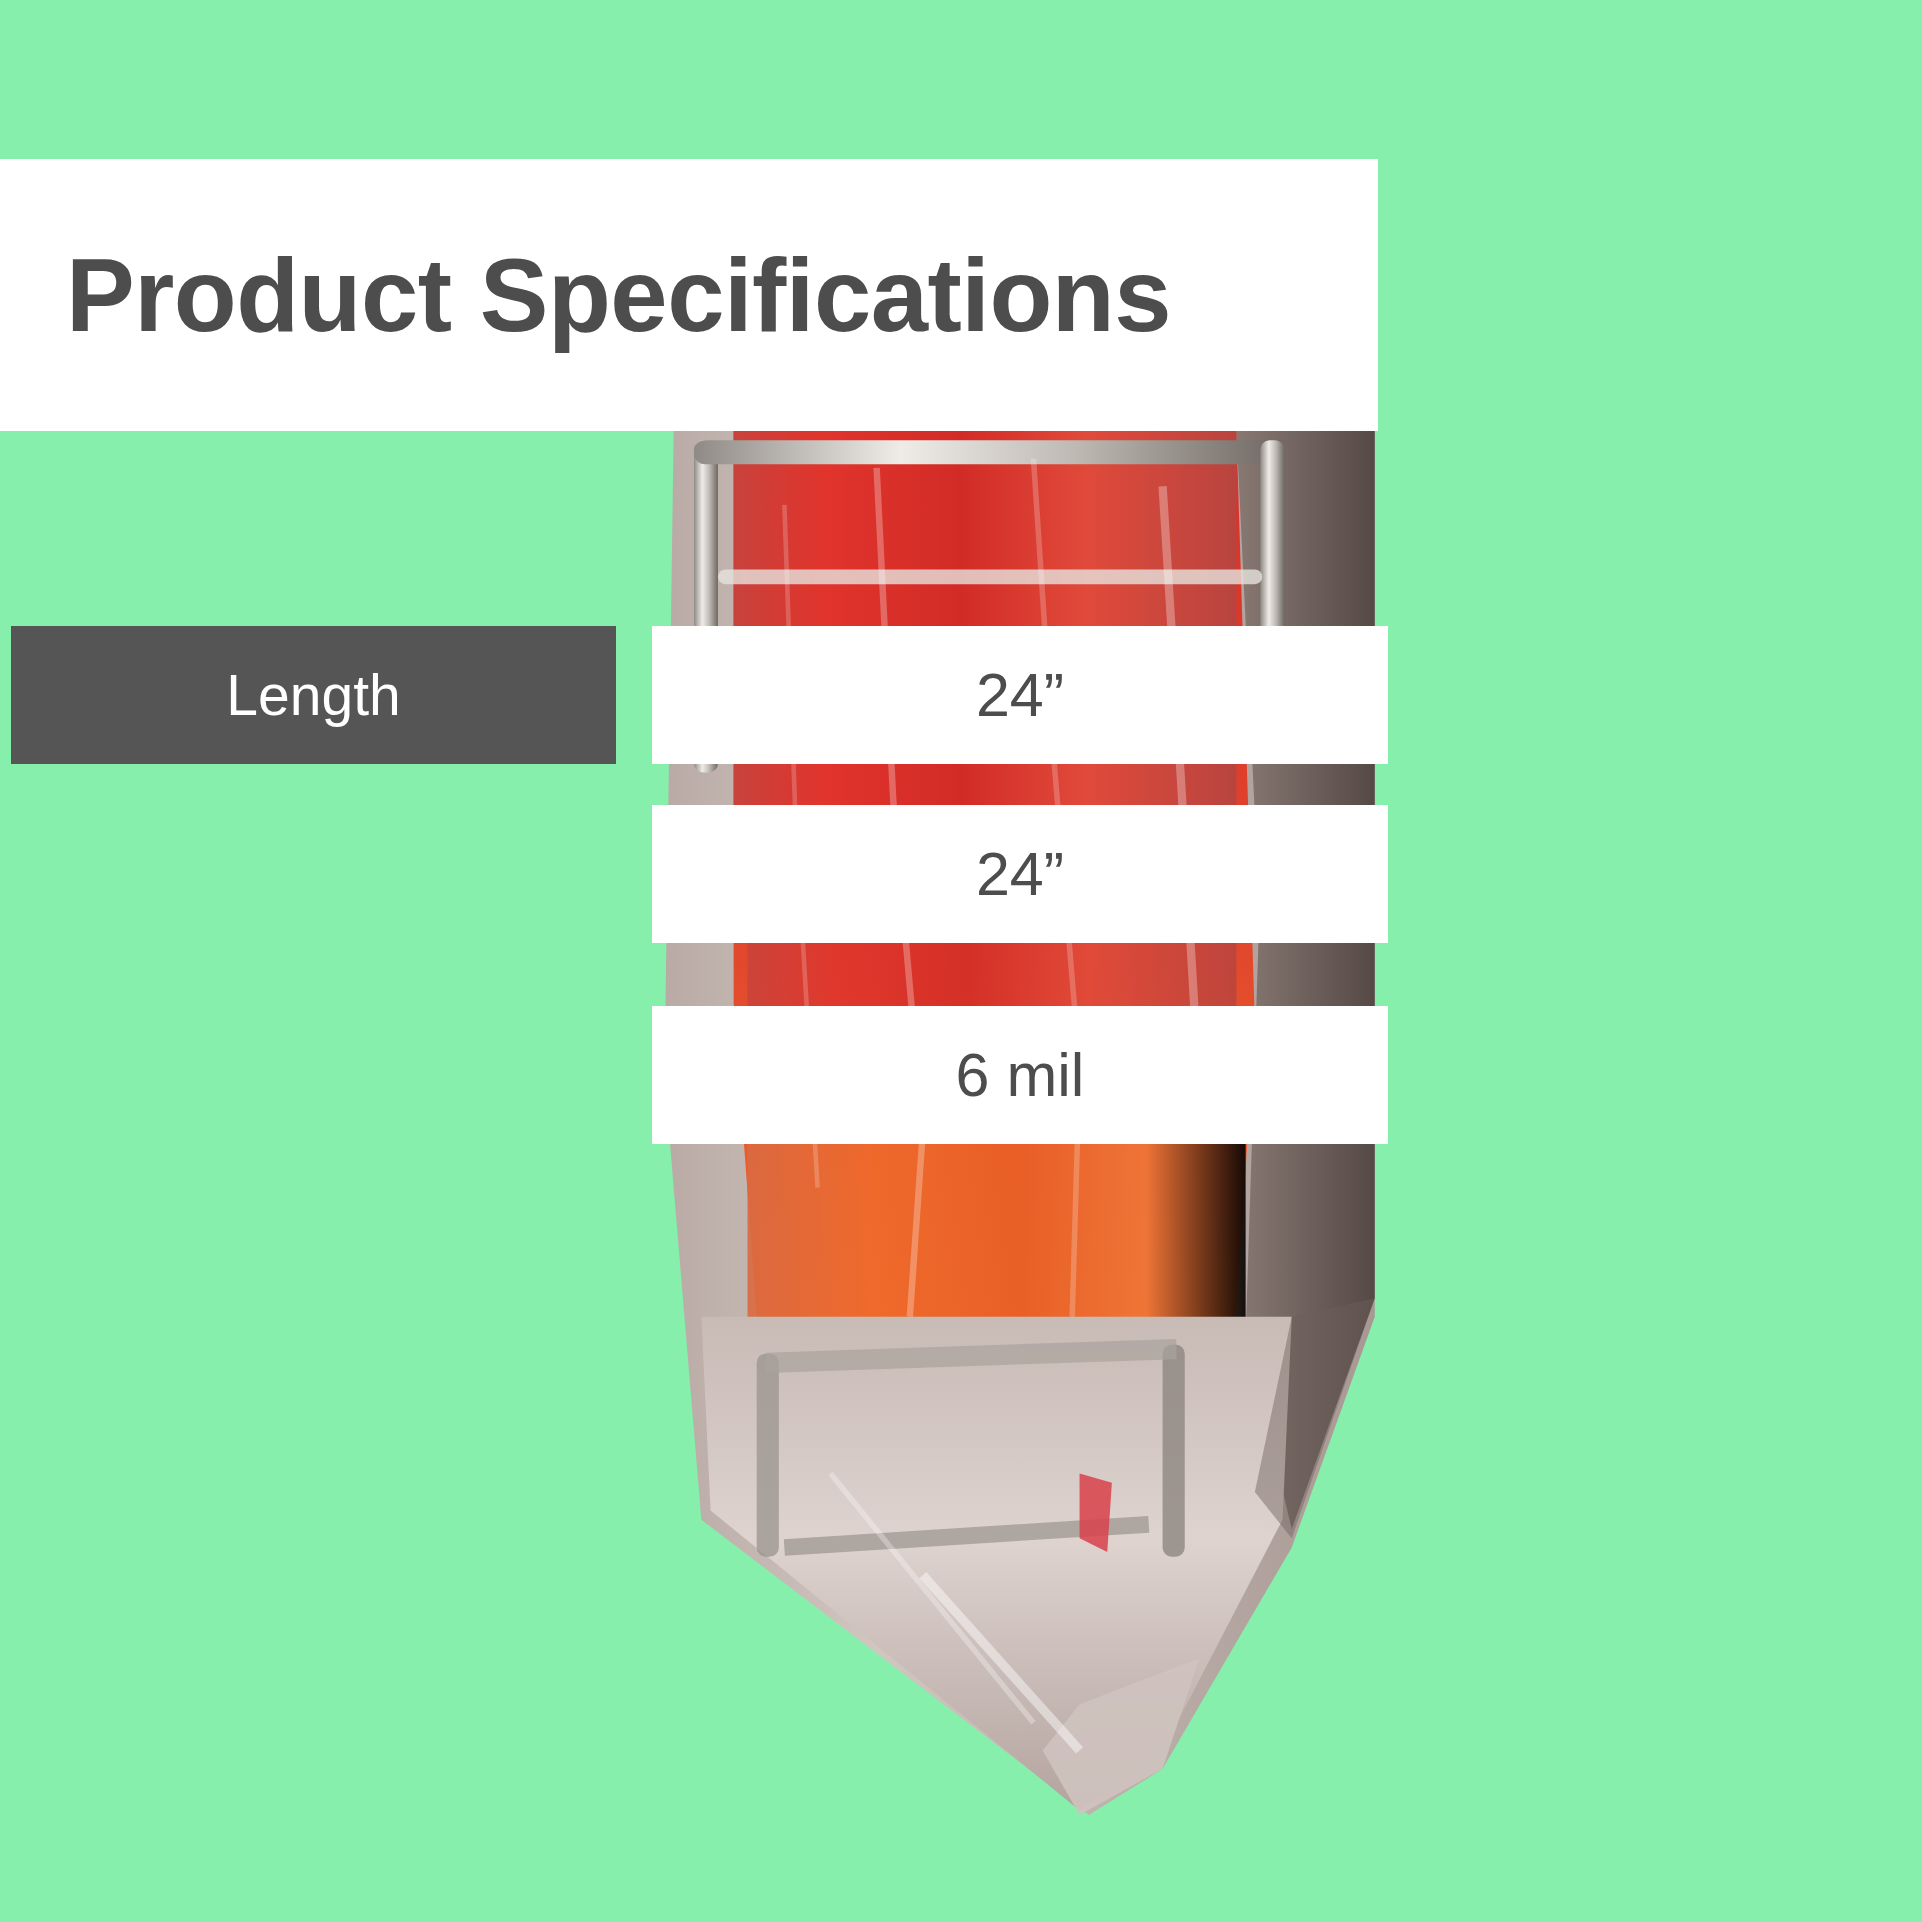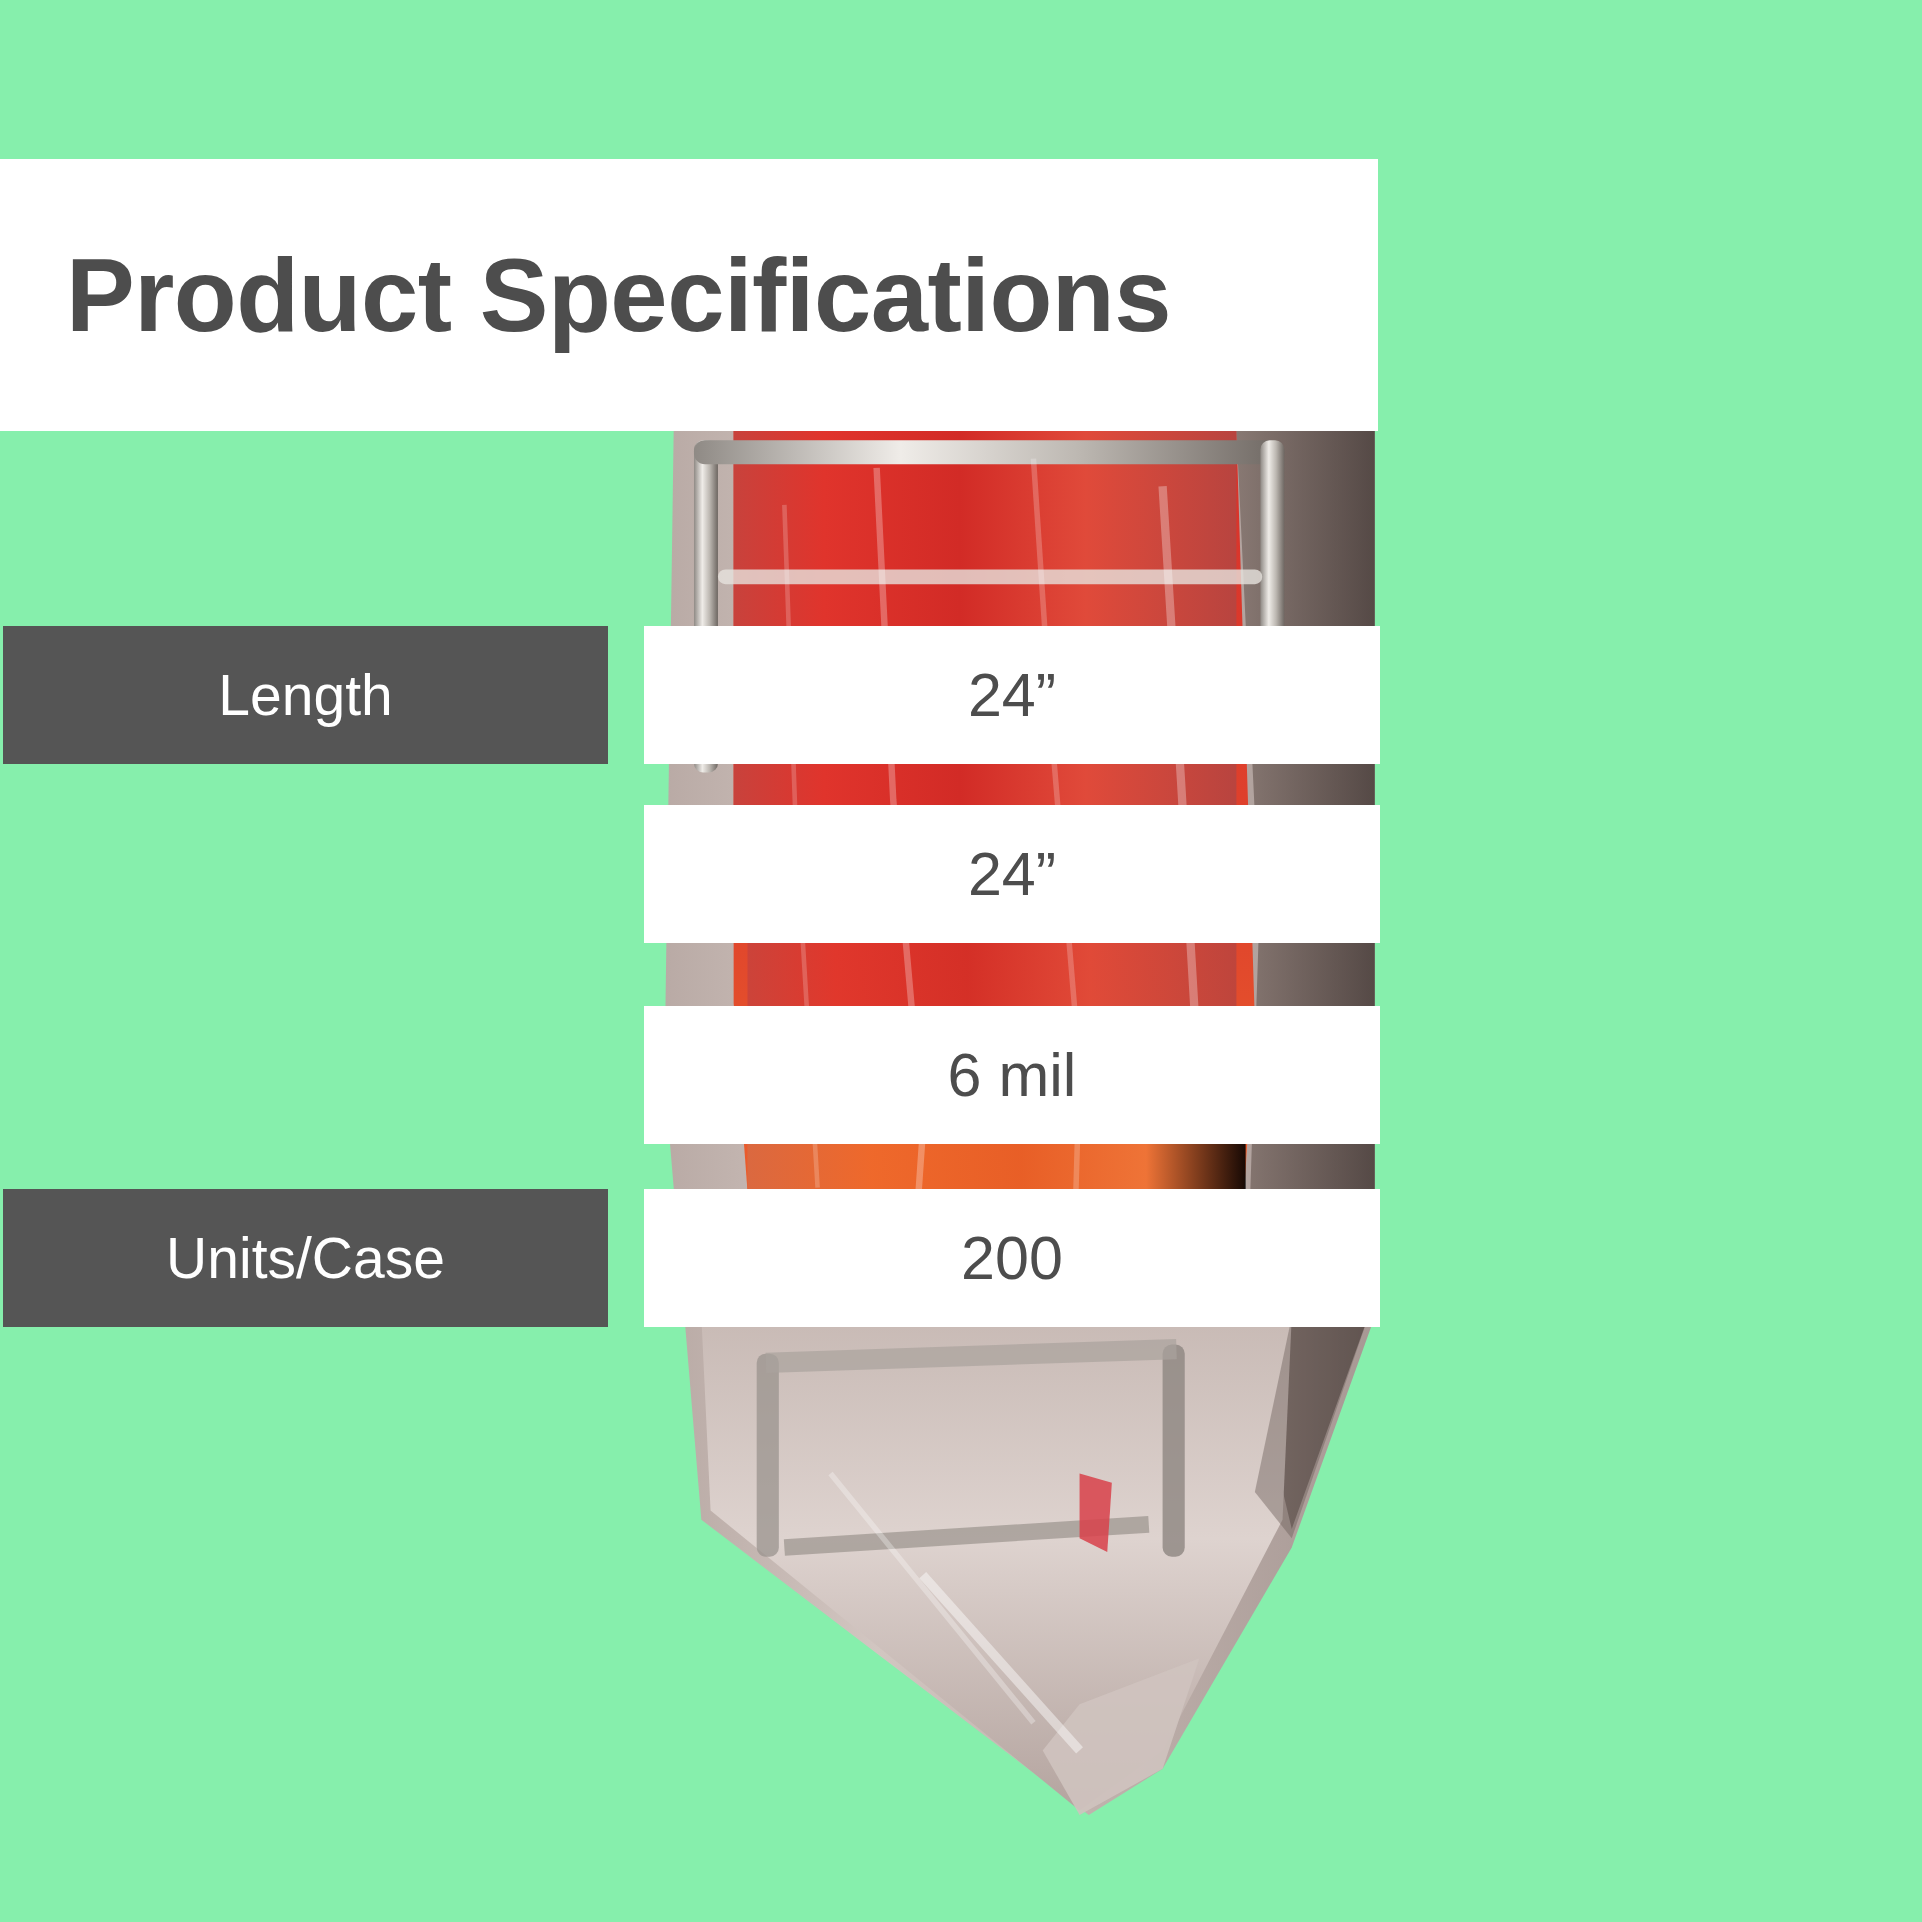--- a/index.html
+++ b/index.html
@@ -33,21 +33,21 @@
     padding-left:66px;
     font-size:103px;
     font-weight:bold;
     color:#4D4D4D;
     letter-spacing:-0.5px;
     line-height:1;
     white-space:nowrap;
   }
 
   
-  .spec-row{position:absolute;left:3px;width:1378px;height:176px;}
+  .spec-row{position:absolute;left:11px;width:1378px;height:176px;}
   .spec-label{
     position:absolute;left:0;top:0;
     width:605px;height:138px;
     background:#555555;
     display:flex;align-items:center;justify-content:center;
     color:#FFFFFF;
     font-size:57px;
     line-height:1;
   }
   .spec-value{
@@ -162,19 +162,15 @@
   </div>
 
   <div class="spec-row r1">
     <div class="spec-value">24”</div>
   </div>
 
   <div class="spec-row r2">
     <div class="spec-value">6 mil</div>
   </div>
 
-  <div class="spec-row r3">
-    <div class="spec-label">Units/Case</div>
-    <div class="spec-value">200</div>
-  </div>
 
 </div>
 
 
 </body></html>

